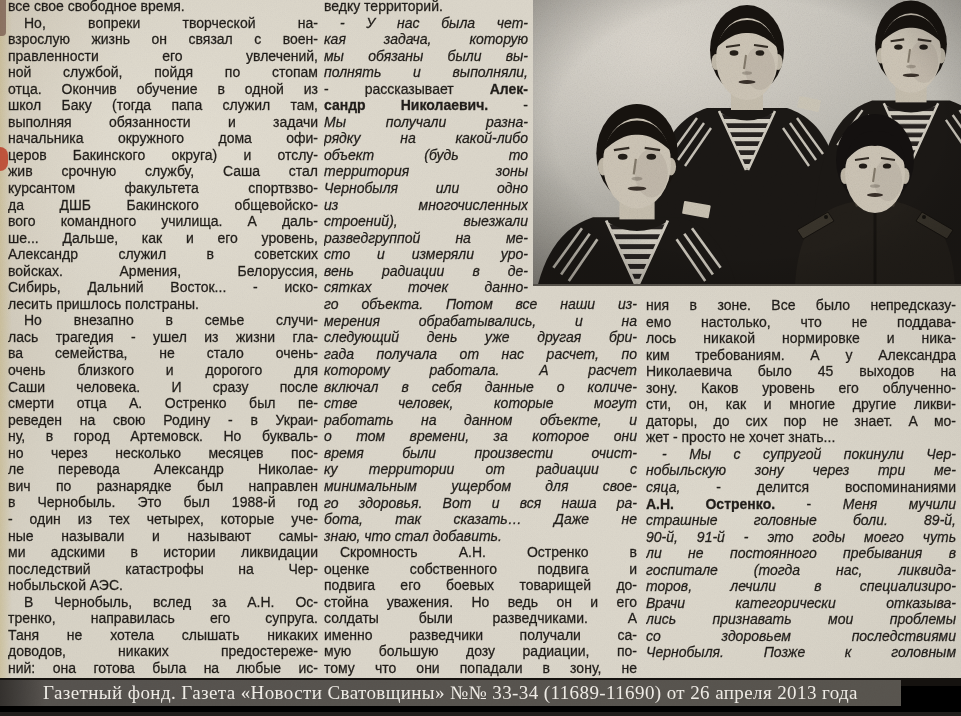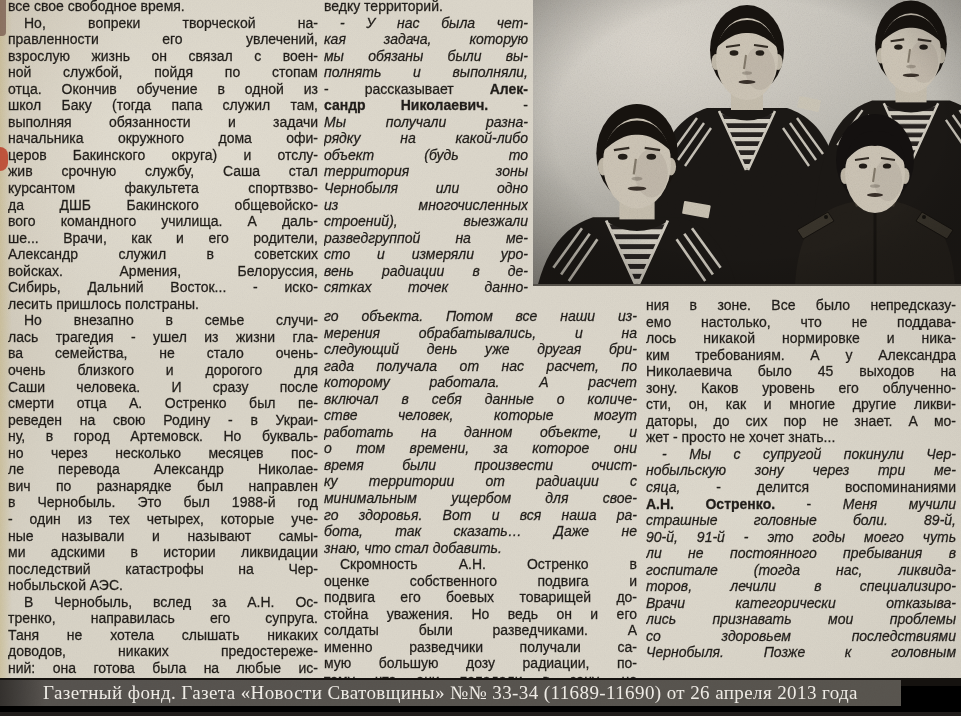--- a/index.html
+++ b/index.html
@@ -15,21 +15,21 @@
   #edge-tint{position:absolute;left:0;top:0;width:12px;height:678px;
     background:linear-gradient(90deg, rgba(196,178,120,0.45), rgba(196,178,120,0));}
   #corner-sliver{position:absolute;left:0;top:0;width:6px;height:36px;
     background:#6a4a40;opacity:.65;border-radius:0 0 4px 0;}
   #edge-red-mark{position:absolute;left:0;top:147px;width:8px;height:24px;
     background:#bf4a33;border-radius:0 14px 14px 0;opacity:.92;}
   
   .col{position:absolute;}
   #col1{left:8px;top:-2px;width:310px;}
   #col2top{left:324px;top:-2px;width:204px;}
-  #col2bot{left:324px;top:308px;width:313px;}
+  #col2bot{left:324px;top:296px;width:313px;}
   #col3{left:646px;top:297px;width:310px;}
   .tline{height:16.55px;line-height:16.55px;font-size:14px;color:#211e1b;
     text-align:justify;text-align-last:justify;overflow:hidden;
     -webkit-text-stroke:0.3px rgba(32,28,24,0.85);}
   .tline.end{text-align-last:left;}
   .tline.ind{text-indent:16px;}
   .s-r{font-style:normal;font-weight:400;}
   .s-i{font-style:italic;font-weight:400;}
   .s-b{font-style:normal;font-weight:700;}
   
@@ -52,33 +52,33 @@
 
 <div id="stage">
   <div id="paper"></div>
   <div id="edge-tint"></div>
   <div id="corner-sliver"></div>
   <div id="edge-red-mark"></div>
 
   <div id="col1" class="col">
       <div class="tline end"><span class="s-r">все свое свободное время.</span></div>
       <div class="tline ind"><span class="s-r">Но, вопреки творческой на-</span></div>
+      <div class="tline"><span class="s-r">взрослую жизнь он связал с воен-</span></div>
       <div class="tline"><span class="s-r">правленности его увлечений,</span></div>
-      <div class="tline"><span class="s-r">взрослую жизнь он связал с воен-</span></div>
       <div class="tline"><span class="s-r">ной службой, пойдя по стопам</span></div>
       <div class="tline"><span class="s-r">отца. Окончив обучение в одной из</span></div>
       <div class="tline"><span class="s-r">школ Баку (тогда папа служил там,</span></div>
       <div class="tline"><span class="s-r">выполняя обязанности и задачи</span></div>
       <div class="tline"><span class="s-r">начальника окружного дома офи-</span></div>
       <div class="tline"><span class="s-r">церов Бакинского округа) и отслу-</span></div>
       <div class="tline"><span class="s-r">жив срочную службу, Саша стал</span></div>
       <div class="tline"><span class="s-r">курсантом факультета спортвзво-</span></div>
       <div class="tline"><span class="s-r">да ДШБ Бакинского общевойско-</span></div>
       <div class="tline"><span class="s-r">вого командного училища. А даль-</span></div>
-      <div class="tline"><span class="s-r">ше... Врачи, как и его родители,</span></div>
+      <div class="tline"><span class="s-r">ше... Дальше, как и его уровень,</span></div>
       <div class="tline"><span class="s-r">Александр служил в советских</span></div>
       <div class="tline"><span class="s-r">войсках. Армения, Белоруссия,</span></div>
       <div class="tline"><span class="s-r">Сибирь, Дальний Восток... - иско-</span></div>
       <div class="tline end"><span class="s-r">лесить пришлось полстраны.</span></div>
       <div class="tline ind"><span class="s-r">Но внезапно в семье случи-</span></div>
       <div class="tline"><span class="s-r">лась трагедия - ушел из жизни гла-</span></div>
       <div class="tline"><span class="s-r">ва семейства, не стало очень-</span></div>
       <div class="tline"><span class="s-r">очень близкого и дорогого для</span></div>
       <div class="tline"><span class="s-r">Саши человека. И сразу после</span></div>
       <div class="tline"><span class="s-r">смерти отца А. Остренко был пе-</span></div>

